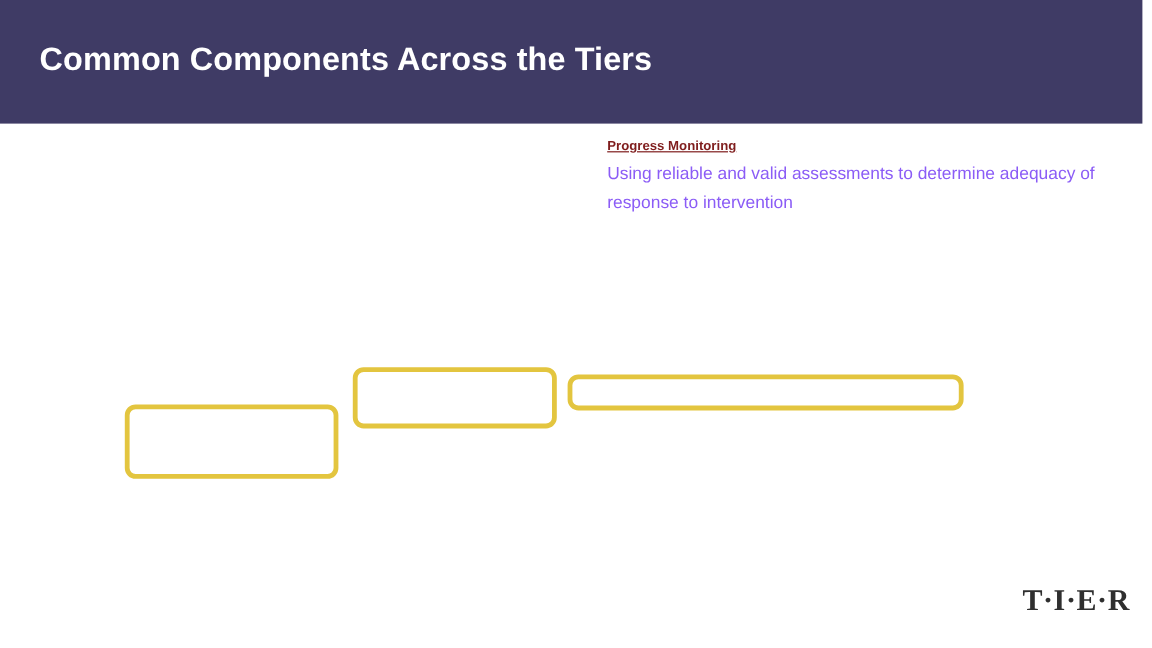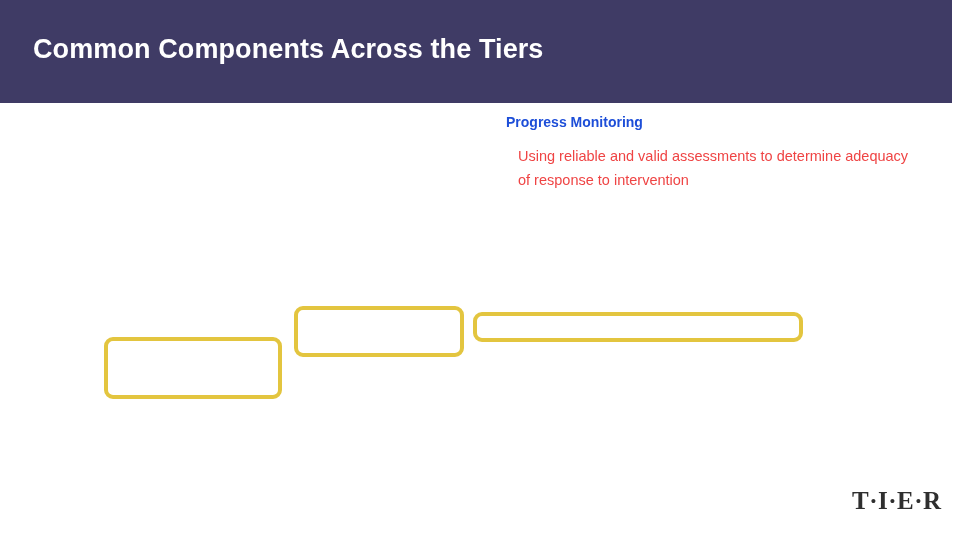--- a/index.html
+++ b/index.html
@@ -39,31 +39,32 @@
     letter-spacing: 0.1px;
     white-space: nowrap;
   }
   .callout {
     position: absolute;
     left: 506px;
     top: 112px;
     width: 420px;
   }
   .callout-heading {
-    font-size: 14px;
+    font-size: 11px;
     font-weight: bold;
-    color: #1d4ed8;
+    color: #7f1d1d;
     line-height: 20px;
     margin: 0 0 1px 0;
+    text-decoration: underline;
   }
   .callout-body {
     font-size: 14.5px;
-    color: #ef4444;
+    color: #8b5cf6;
     line-height: 24px;
-    margin: 12px;
+    margin: 0;
     max-width: 415px;
   }
   .box {
     position: absolute;
     border: 4px solid #e3c53f;
     border-radius: 9px;
     background: transparent;
     box-sizing: border-box;
   }
   .box-tier1 {

